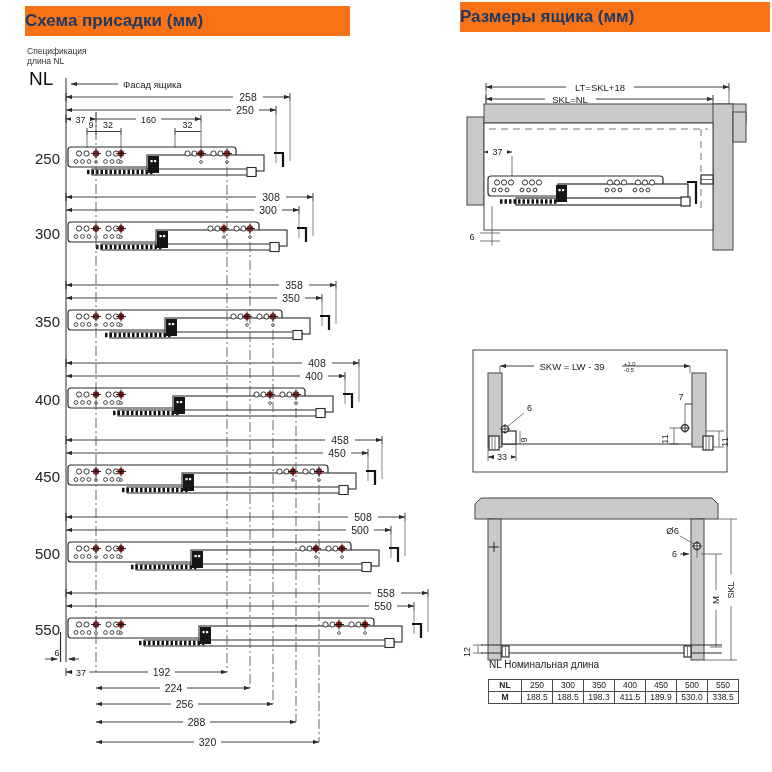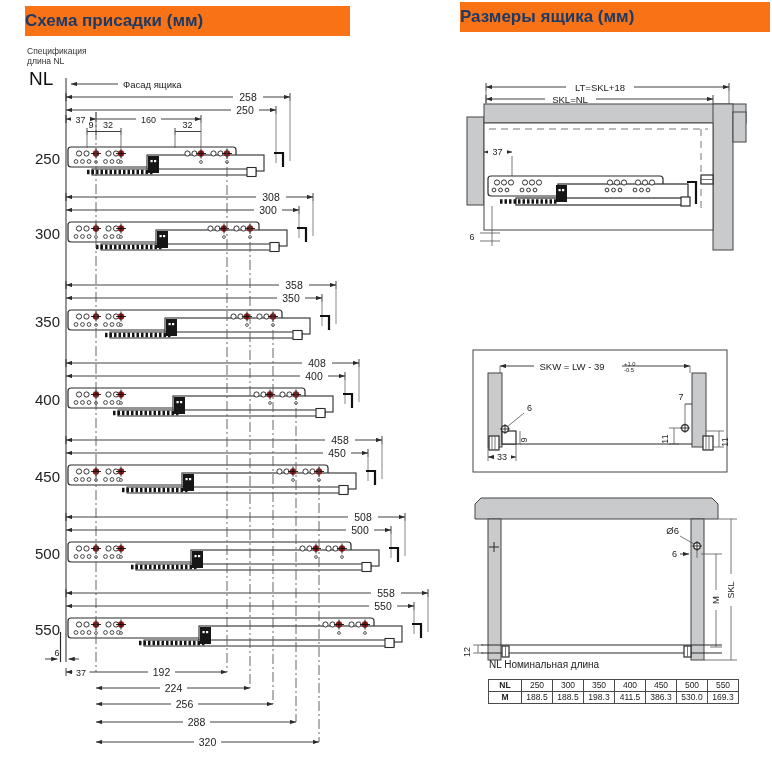--- a/index.html
+++ b/index.html
@@ -57,23 +57,23 @@
       <td>450</td>
       <td>500</td>
       <td>550</td>
     </tr>
     <tr>
       <td class="lab">M</td>
       <td>188.5</td>
       <td>188.5</td>
       <td>198.3</td>
       <td>411.5</td>
-      <td>386.3</td>
+      <td>189.9</td>
       <td>530.0</td>
-      <td>169.3</td>
+      <td>338.5</td>
     </tr>
   </tbody>
     </table>
 
   <svg class="canvas" width="772" height="772" viewBox="0 0 772 772">
     <defs>
       <marker id="arE" markerWidth="7" markerHeight="5" refX="7" refY="2.5" orient="auto">
         <path d="M0,0 L7,2.5 L0,5 z" fill="#2b2b2b"></path>
       </marker>
       <marker id="arS" markerWidth="7" markerHeight="5" refX="7" refY="2.5" orient="auto-start-reverse">

